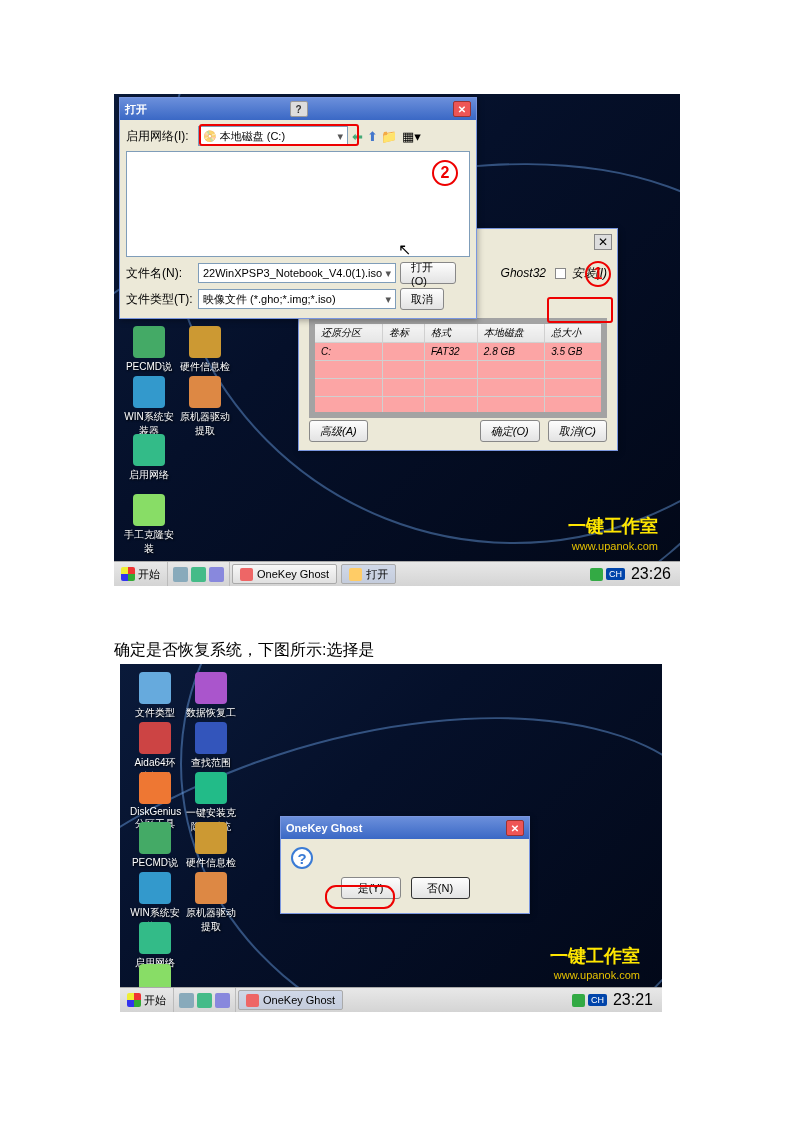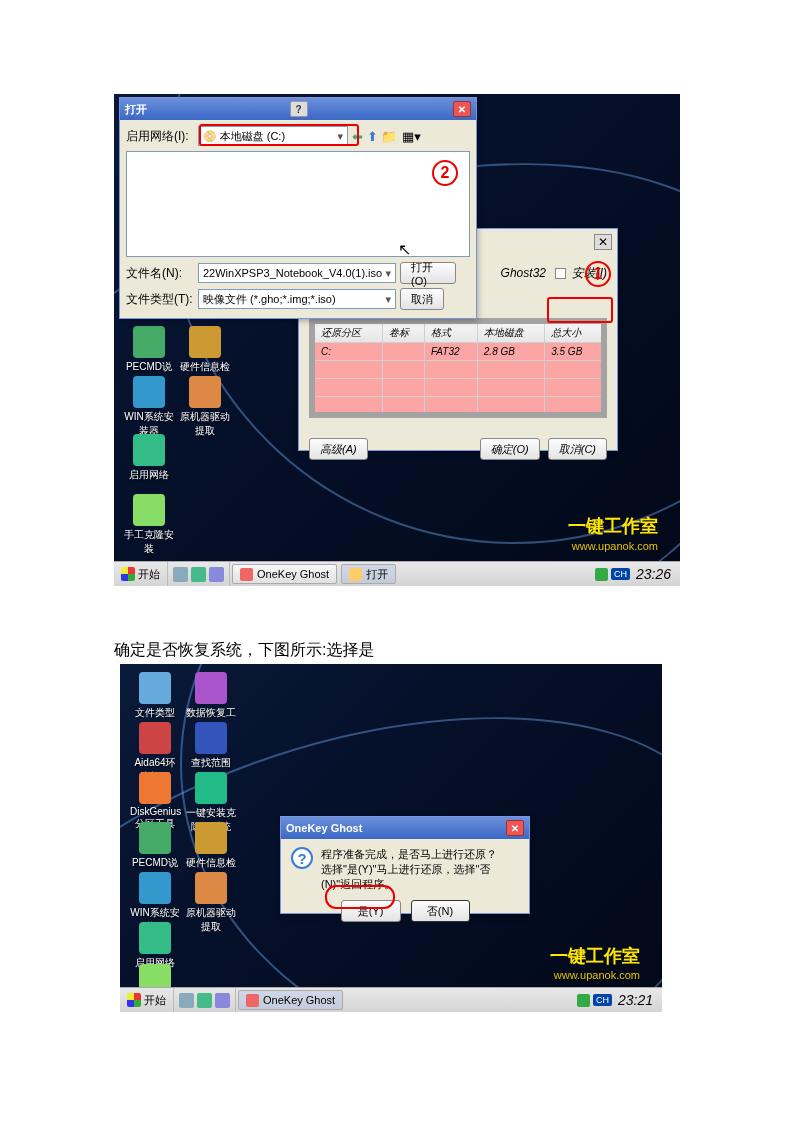--- a/index.html
+++ b/index.html
@@ -16,21 +16,21 @@
   .taskbar { position: absolute; left:0; right:0; bottom:0; height:25px; background: linear-gradient(#e8e8e8,#d4d4d4); border-top:1px solid #aaa; display:flex; align-items:center; font-size:11px; }
   .start { display:flex; align-items:center; gap:3px; padding:0 7px; height:100%; border-right:1px solid #bbb; }
   .start-logo { display:inline-block; width:14px; height:14px; background:conic-gradient(#e33 0 25%,#3a3 0 50%,#33e 0 75%,#ee3 0); border-radius:2px; }
   .ql { display:flex; gap:3px; padding:0 5px; height:100%; align-items:center; border-right:1px solid #bbb;}
   .ql-icon { width:15px; height:15px; background:#8ab; border-radius:2px;}
   .task-btn { display:flex; align-items:center; gap:4px; height:20px; background: linear-gradient(#f8f8f8,#e0e0e0); border:1px solid #aaa; border-radius:2px; padding:0 7px; margin:0 2px;}
   .active { background: linear-gradient(#d0d8e8,#c4ccdc); }
   .tray { margin-left:auto; display:flex; align-items:center; gap:3px; padding:0 6px;}
   .tray-icon { width:13px; height:13px; background:#36c; border-radius:2px;}
   .tray-ch { background:#0044aa; color:#fff; font-size:9px; padding:1px 3px; border-radius:2px;}
-  .clock { font-size:14px; padding:0 3px;font-style:italic;}
+  .clock { font-size:16px; padding:0 3px;}
 
   .desk-icon { position:absolute; width:50px; text-align:center; color:#fff; font-size:10px; text-shadow:1px 1px 2px #000;}
   .desk-icon .img { width:32px; height:32px; margin:0 auto 2px; border-radius:4px; }
 
   .window { position:absolute; background:#ece9d8; border:1px solid #7a96df; box-shadow:1px 2px 6px rgba(0,0,0,0.3); }
   .titlebar { height:22px; background:linear-gradient(#6b8fdb,#3a68c5); color:#fff; display:flex; align-items:center; padding:0 5px; font-size:11px; font-weight:bold;}
   .titlebar .tclose { margin-left:auto; width:18px; height:16px; background:#e55; border:1px solid #933; border-radius:2px; color:#fff; display:flex; align-items:center; justify-content:center; font-size:10px;}
   .titlebar .help { margin-left:auto; width:18px; height:16px; background:#ddd; border:1px solid #999; border-radius:2px; display:flex; align-items:center; justify-content:center; font-size:10px; margin-right:3px; color:#333;}
 
   .btn { display:inline-flex; align-items:center; justify-content:center; height:22px; background:linear-gradient(#fdfdfd,#e3e3e3); border:1px solid #888; border-radius:3px; padding:0 10px; font-size:11px;}
@@ -112,21 +112,21 @@
               </tr>
           <tr>
                 <td>&nbsp;</td>
                 <td></td>
                 <td></td>
                 <td></td>
                 <td></td>
               </tr>
         </tbody>
           </table>
-        <div style="display:flex;justify-content:space-between;margin-top:20px;text-align:right;">
+        <div style="display:flex;justify-content:space-between;margin-top:2px;text-align:right;">
           <span class="btn">高级(A)</span>
           <div style="display:flex;gap:8px;">
             <span class="btn">确定(O)</span>
             <span class="btn">取消(C)</span>
           </div>
         </div>
       </div>
       <div class="rednum" style="right:6px;top:32px;">1</div>
       <div class="redbox" style="right:4px;top:68px;width:66px;height:26px;"></div>
     </div>
@@ -218,24 +218,20 @@
     <div class="desk-icon" style="left:10px;top:258px;"><div class="img" style="background:#3b8;"></div><span>启用网络</span></div>
     <div class="desk-icon" style="left:10px;top:300px;"><div class="img" style="background:#8d6;"></div><span>手工克隆安装</span></div>
 
     <div class="window" style="left:160px; top:152px; width:250px; height:98px;">
       <div class="titlebar">
           <span>OneKey Ghost</span>
           <span class="tclose" style="margin-left:auto;">✕</span>
         </div>
       <div style="padding:8px 10px;display:flex;gap:8px;">
         <div style="width:22px;height:22px;border:2px solid #3a7bd5;border-radius:50%;color:#3a7bd5;font-weight:bold;display:flex;align-items:center;justify-content:center;font-size:15px;background:#fff;flex:none;">?</div>
-        <div style="font-size:11px;">
-          <div>程序准备完成，是否马上进行还原？</div>
-          <div>选择"是(Y)"马上进行还原，选择"否(N)"返回程序。</div>
-        </div>
       </div>
       <div style="display:flex;justify-content:center;gap:10px;padding-bottom:7px;">
         <span class="btn" style="width:60px;">是(Y)</span>
         <span class="btn" style="width:59px;border:1px solid #333;">否(N)</span>
       </div>
       <div class="redbox" style="left:44px;bottom:4px;width:70px;height:24px;border-radius:11px;"></div>
     </div>
 
     <div class="brand" style="bottom:44px;">一键工作室</div>
     <div class="brand-url" style="bottom:31px;">www.upanok.com</div>

